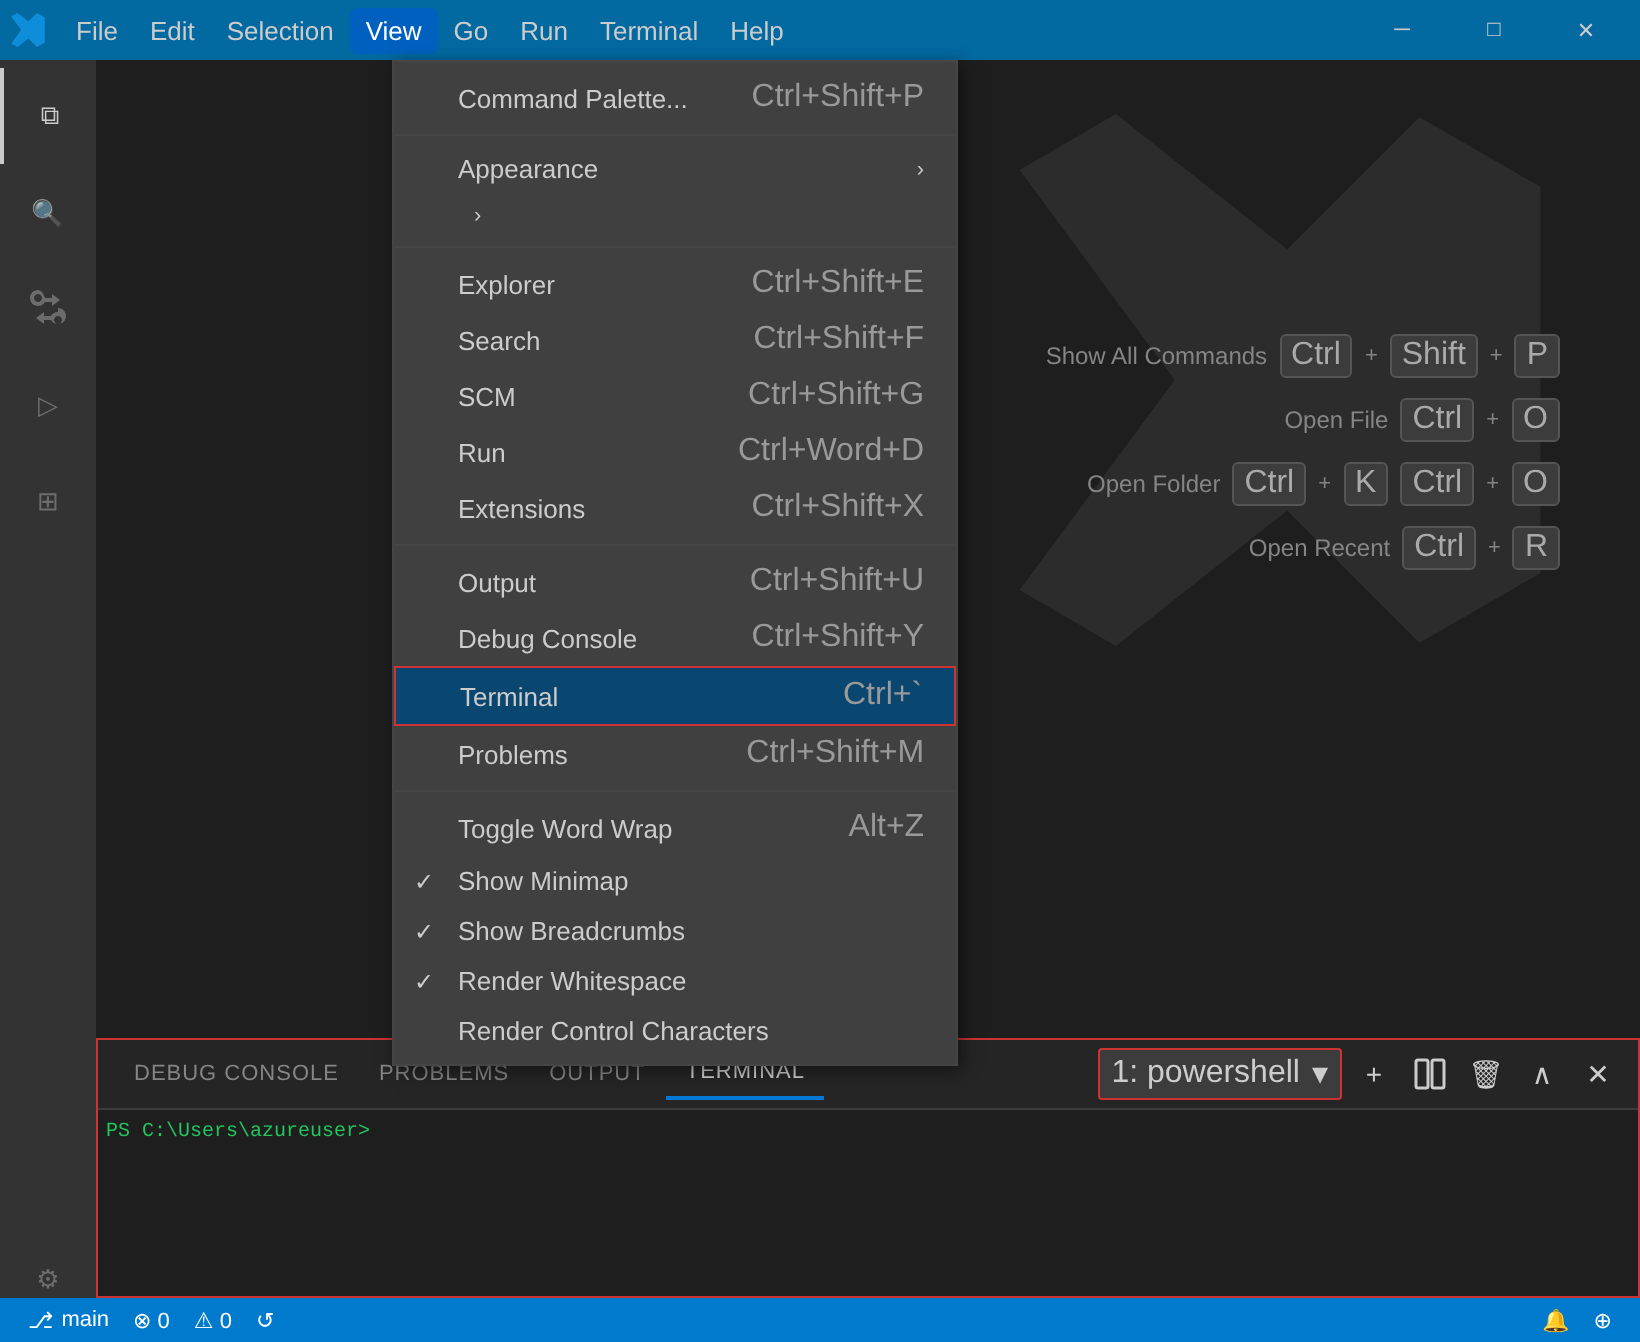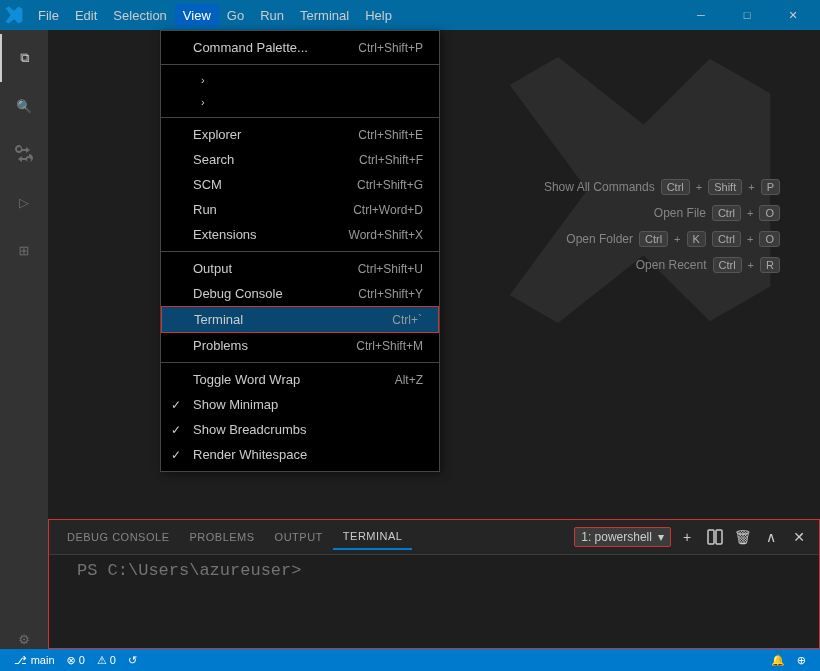--- a/index.html
+++ b/index.html
@@ -56,22 +56,22 @@
       justify-content: center;
       cursor: pointer;
       color: #cccccc;
       font-size: 11px;
     }
 
     
     .dropdown-menu {
       position: absolute;
       top: 30px;
-      left: 160px;
-      background: #000000;
+      left: 196px;
+      background: #404040;
       border: 1px solid #454545;
       box-shadow: 2px 2px 8px rgba(0,0,0,0.5);
       min-width: 280px;
       z-index: 200;
       padding: 4px 0;
     }
     .menu-separator {
       height: 1px;
       background: #454545;
       margin: 4px 0;
@@ -87,21 +87,21 @@
     .dropdown-item.highlighted {
       background: #094771;
       border: 1px solid #cc3333;
     }
     .dropdown-item .item-label {
       flex: 1;
       min-width: 120px;
     }
     .dropdown-item .item-shortcut {
       color: #999999;
-      font-size: 12px;
+      font-size: 16px;
       margin-left: 20px;
       white-space: nowrap;
     }
     .dropdown-item .item-arrow {
       margin-left: 8px;
       color: #cccccc;
       font-size: 11px;
     }
     .dropdown-item .checkmark {
       position: absolute;
@@ -174,21 +174,21 @@
       justify-content: flex-end;
       gap: 6px;
       font-size: 12px;
     }
     .shortcut-label { color: #858585; }
     .kbd {
       background: #3c3c3c;
       border: 1px solid #555;
       border-radius: 3px;
       padding: 1px 5px;
-      font-size: 11px;
+      font-size: 16px;
       color: #aaa;
     }
     .plus-sign { color: #858585; font-size: 11px; }
 
     
     .terminal-panel {
       position: absolute;
       left: 48px;
       right: 0;
       bottom: 0;
@@ -222,43 +222,43 @@
       display: flex;
       align-items: center;
       gap: 4px;
     }
     .terminal-shell-selector {
       background: #3c3c3c;
       border: 1px solid #cc3333;
       border-radius: 2px;
       color: #cccccc;
       padding: 2px 6px;
-      font-size: 12px;
+      font-size: 16px;
       display: flex;
       align-items: center;
       gap: 6px;
       cursor: pointer;
     }
     .terminal-icon-btn {
       width: 24px;
       height: 24px;
       display: flex;
       align-items: center;
       justify-content: center;
       cursor: pointer;
       color: #cccccc;
       font-size: 14px;
       border-radius: 3px;
     }
 
     .terminal-content {
-      padding: 6px 28px;
+      padding: 6px 4px;
       font-family: 'Consolas', 'Courier New', monospace;
-      font-size: 17px;
-      color: #737373;
+      font-size: 10px;
+      color: #22c55e;
     }
 
     
     .status-bar {
       position: absolute;
       bottom: 0;
       left: 0;
       right: 0;
       height: 22px;
       background: #007acc;
@@ -328,20 +328,21 @@
   <div class="activity-icon activity-bottom">⚙</div>
 </div>
 
 <div class="dropdown-menu">
   <div class="dropdown-item">
     <span class="item-label">Command Palette...</span>
     <span class="item-shortcut">Ctrl+Shift+P</span>
   </div>
   <div class="menu-separator"></div>
   <div class="dropdown-item">
+    <span class="item-label">Appearance</span>
     <span class="item-arrow">›</span>
   </div>
   <div class="dropdown-item">
     <span class="item-arrow">›</span>
   </div>
   <div class="menu-separator"></div>
   <div class="dropdown-item">
     <span class="item-label">Explorer</span>
     <span class="item-shortcut">Ctrl+Shift+E</span>
   </div>
@@ -352,21 +353,21 @@
   <div class="dropdown-item">
     <span class="item-label">SCM</span>
     <span class="item-shortcut">Ctrl+Shift+G</span>
   </div>
   <div class="dropdown-item">
     <span class="item-label">Run</span>
     <span class="item-shortcut">Ctrl+Word+D</span>
   </div>
   <div class="dropdown-item">
     <span class="item-label">Extensions</span>
-    <span class="item-shortcut">Word+Shift+X</span>
+    <span class="item-shortcut">Ctrl+Shift+X</span>
   </div>
   <div class="menu-separator"></div>
   <div class="dropdown-item">
     <span class="item-label">Output</span>
     <span class="item-shortcut">Ctrl+Shift+U</span>
   </div>
   <div class="dropdown-item">
     <span class="item-label">Debug Console</span>
     <span class="item-shortcut">Ctrl+Shift+Y</span>
   </div>
@@ -387,20 +388,23 @@
     <span class="checkmark">✓</span>
     <span class="item-label">Show Minimap</span>
   </div>
   <div class="dropdown-item">
     <span class="checkmark">✓</span>
     <span class="item-label">Show Breadcrumbs</span>
   </div>
   <div class="dropdown-item">
     <span class="checkmark">✓</span>
     <span class="item-label">Render Whitespace</span>
+  </div>
+  <div class="dropdown-item">
+    <span class="item-label">Render Control Characters</span>
   </div>
 </div>
 
 <div class="editor-area">
 
   <div class="vscode-logo-bg">
     <svg width="300" height="280" viewBox="0 0 100 100" xmlns="http://www.w3.org/2000/svg">
       <path d="M74.9 3.1L51.3 26.7 20.7 2.5 3.5 12.5l27.7 37.5L3.5 87.5l17.2 10 30.6-24.2 23.6 23.6 21.6-12.4V15.5z" fill="#cccccc"></path>
     </svg>
   </div>

